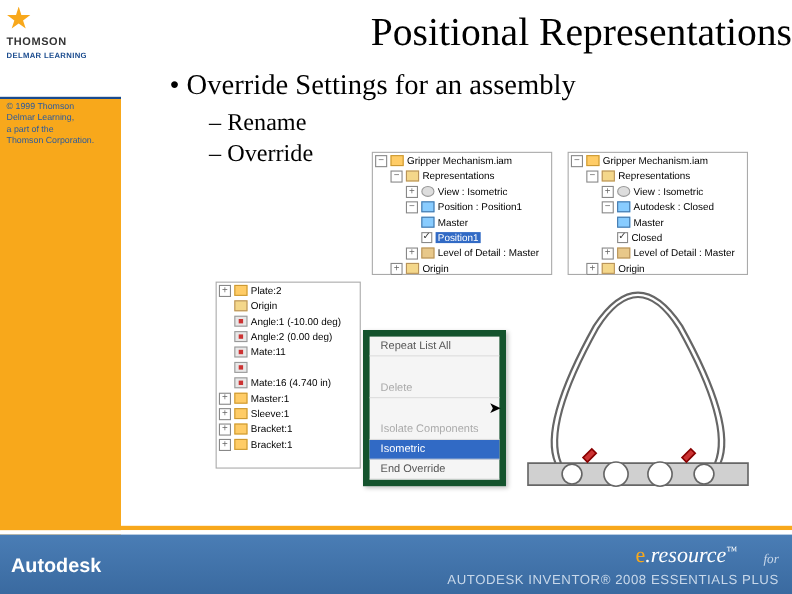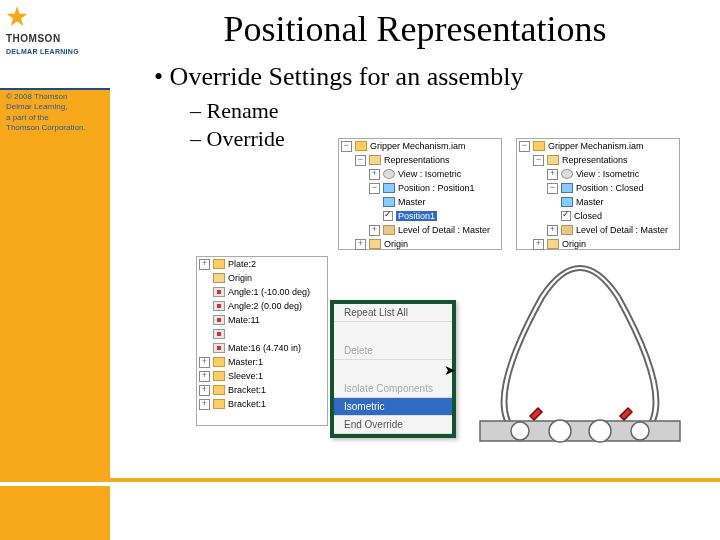--- a/index.html
+++ b/index.html
@@ -4,21 +4,21 @@
 <style>
   body { margin:0; font-family:"Times New Roman", serif; background:#fff; width:720px; height:540px; overflow:hidden; position:relative; }
   .sidebar { position:absolute; left:0; top:0; width:110px; height:540px; background:#f8a81b; }
   .sidebar-top { position:absolute; left:0; top:0; width:110px; height:88px; background:#fff; border-bottom:2px solid #1a4b8e; }
   .thomson-logo { position:absolute; top:6px; left:6px; width:80px; }
   .thomson-star { width:22px; height:22px; background:#f8a81b; display:inline-block; vertical-align:middle; clip-path:polygon(50% 0,61% 35%,98% 35%,68% 57%,79% 91%,50% 70%,21% 91%,32% 57%,2% 35%,39% 35%); }
   .thomson-word { font-family:Arial,sans-serif; font-size:10px; font-weight:bold; color:#333; letter-spacing:0.5px; }
   .delmar-word { font-family:Arial,sans-serif; font-size:7px; color:#1a4b8e; font-weight:bold; letter-spacing:0.3px; display:block; margin-top:2px; }
   .copyright { position:absolute; top:92px; left:6px; font-family:Arial,sans-serif; font-size:8px; color:#2a5a9e; line-height:1.3; }
   .content { position:absolute; left:110px; top:0; width:610px; height:480px; }
-  h1 { font-size:36px; font-weight:normal; text-align:center; margin:8px 0 12px; color:#000; }
+  h1 { font-size:36px; font-weight:normal; text-align:right; margin:8px 0 12px; color:#000; }
   .bullet { font-size:26px; margin:0 0 6px 44px; }
   .bullet-line2 { font-size:26px; margin:0 0 4px 62px; }
   .dash { font-size:22px; margin:2px 0 2px 80px; }
   .tree-box { position:absolute; font-family:Tahoma,Arial,sans-serif; font-size:9px; color:#000; background:#fff; border:1px solid #aaa; box-sizing:border-box; }
   .tree-box.right1 { left:516px; top:138px; width:164px; height:112px; }
   .tree-box.left1 { left:338px; top:138px; width:164px; height:112px; }
   .row { display:flex; align-items:center; height:14px; padding-left:2px; white-space:nowrap; overflow:hidden; }
   .row .plus { width:9px; height:9px; border:1px solid #888; text-align:center; line-height:7px; font-size:9px; margin-right:3px; background:#fff; color:#666; }
   .row .ico { width:12px; height:10px; margin-right:3px; display:inline-block; }
   .ico.folder { background:#f4d78a; border:1px solid #b8935a; box-sizing:border-box; }
@@ -29,21 +29,21 @@
   .ico.chk { border:1px solid #888; background:#fff; box-sizing:border-box; width:10px; position:relative; }
   .ico.chk::after { content:"✓"; position:absolute; top:-3px; left:0; font-size:9px; color:#333; }
   .row.sel span.lbl { background:#316ac5; color:#fff; padding:0 2px; }
   .row .ind1 { width:14px; display:inline-block; }
   .row .ind2 { width:28px; display:inline-block; }
   .row .ind3 { width:42px; display:inline-block; }
   .tree-box.big { left:196px; top:256px; width:132px; height:170px; }
   .row .const { width:12px; height:10px; margin-right:3px; background:#e8e8e8; border:1px solid #999; box-sizing:border-box; position:relative; }
   .row .const::after { content:""; position:absolute; width:4px; height:4px; background:#c33; top:2px; left:3px; }
   .row.selred span.lbl { color:#a00; border:1px dotted #888; padding:0 1px;margin-top:36px; }
-  .menu { position:absolute; left:330px; top:300px; width:118px; background:#f5f5f5; border:4px solid #14532d; box-shadow:2px 2px 4px rgba(0,0,0,0.25); font-family:Tahoma,Arial,sans-serif; font-size:10px; }
+  .menu { position:absolute; left:330px; top:300px; width:118px; background:#f5f5f5; border:6px solid #14532d; box-shadow:2px 2px 4px rgba(0,0,0,0.25); font-family:Tahoma,Arial,sans-serif; font-size:10px; }
   .menu-item { padding:3px 10px; border-bottom:1px solid #ddd; color:#555; }
   .menu-item.disabled { color:#aaa;margin-top:20px; }
   .menu-item.hover { background:#316ac5; color:#fff; }
   .cursor { position:absolute; left:444px; top:362px; font-size:14px; color:#000; }
   .cad { position:absolute; left:460px; top:256px; width:240px; height:200px; }
   .cad svg { width:100%; height:100%; }
   .footer { position:absolute; left:0; bottom:0; width:720px; height:62px; }
   .footer-top-stripe { height:4px; background:#f8a81b; }
   .footer-mid-gap { height:4px; background:#fff; }
   .footer-main { height:54px; background:linear-gradient(#4a7db5,#3a6aa0); position:relative; }
@@ -59,21 +59,21 @@
 
 <div class="sidebar">
   <div class="sidebar-top">
     <div class="thomson-logo">
       <span class="thomson-star"></span>
       <span class="thomson-word">THOMSON</span>
       <span class="delmar-word">DELMAR LEARNING</span>
     </div>
   </div>
   <div class="copyright">
-    <div>© 2008 Thomson</div>
+    <div>© 1999 Thomson</div>
     <div>Delmar Learning,</div>
     <div>a part of the</div>
     <div>Thomson Corporation.</div>
   </div>
 </div>
 
 <div class="content">
   <h1>Positional Representations</h1>
   <div class="bullet">• Override Settings for an assembly</div>
   <div class="dash">– Rename</div>
@@ -143,21 +143,21 @@
   <div class="row">
       <span class="ind2"></span>
       <span class="plus">+</span>
       <span class="ico eye"></span>
       <span class="lbl">View : Isometric</span>
     </div>
   <div class="row">
       <span class="ind2"></span>
       <span class="plus">−</span>
       <span class="ico pos"></span>
-      <span class="lbl">Position : Closed</span>
+      <span class="lbl">Autodesk : Closed</span>
     </div>
   <div class="row">
       <span class="ind3"></span>
       <span class="ico pos"></span>
       <span class="lbl">Master</span>
     </div>
   <div class="row">
       <span class="ind3"></span>
       <span class="ico chk"></span>
       <span class="lbl">Closed</span>
@@ -255,13 +255,19 @@
       <path d="M 50 165 Q 35 130 84 42 Q 120 -14 156 42 Q 205 130 190 165" fill="none" stroke-width="2"></path>
       <path d="M 70 160 l 8 -8 l 4 4 l -8 8 z" fill="#c33" stroke="#800"></path>
       <path d="M 160 160 l 8 -8 l 4 4 l -8 8 z" fill="#c33" stroke="#800"></path>
     </g>
   </svg>
 </div>
 
 <div class="footer">
   <div class="footer-top-stripe"></div>
   <div class="footer-mid-gap"></div>
+  <div class="footer-main">
+    <div class="autodesk"><b>Autodesk</b></div>
+    <div class="eresource"><span class="dot">e</span><span>.resource</span><span style="font-size:10px;vertical-align:super">™</span></div>
+    <div class="for">for</div>
+    <div class="inventor">AUTODESK INVENTOR® 2008 ESSENTIALS PLUS</div>
+  </div>
 </div>
 
 </body></html>

